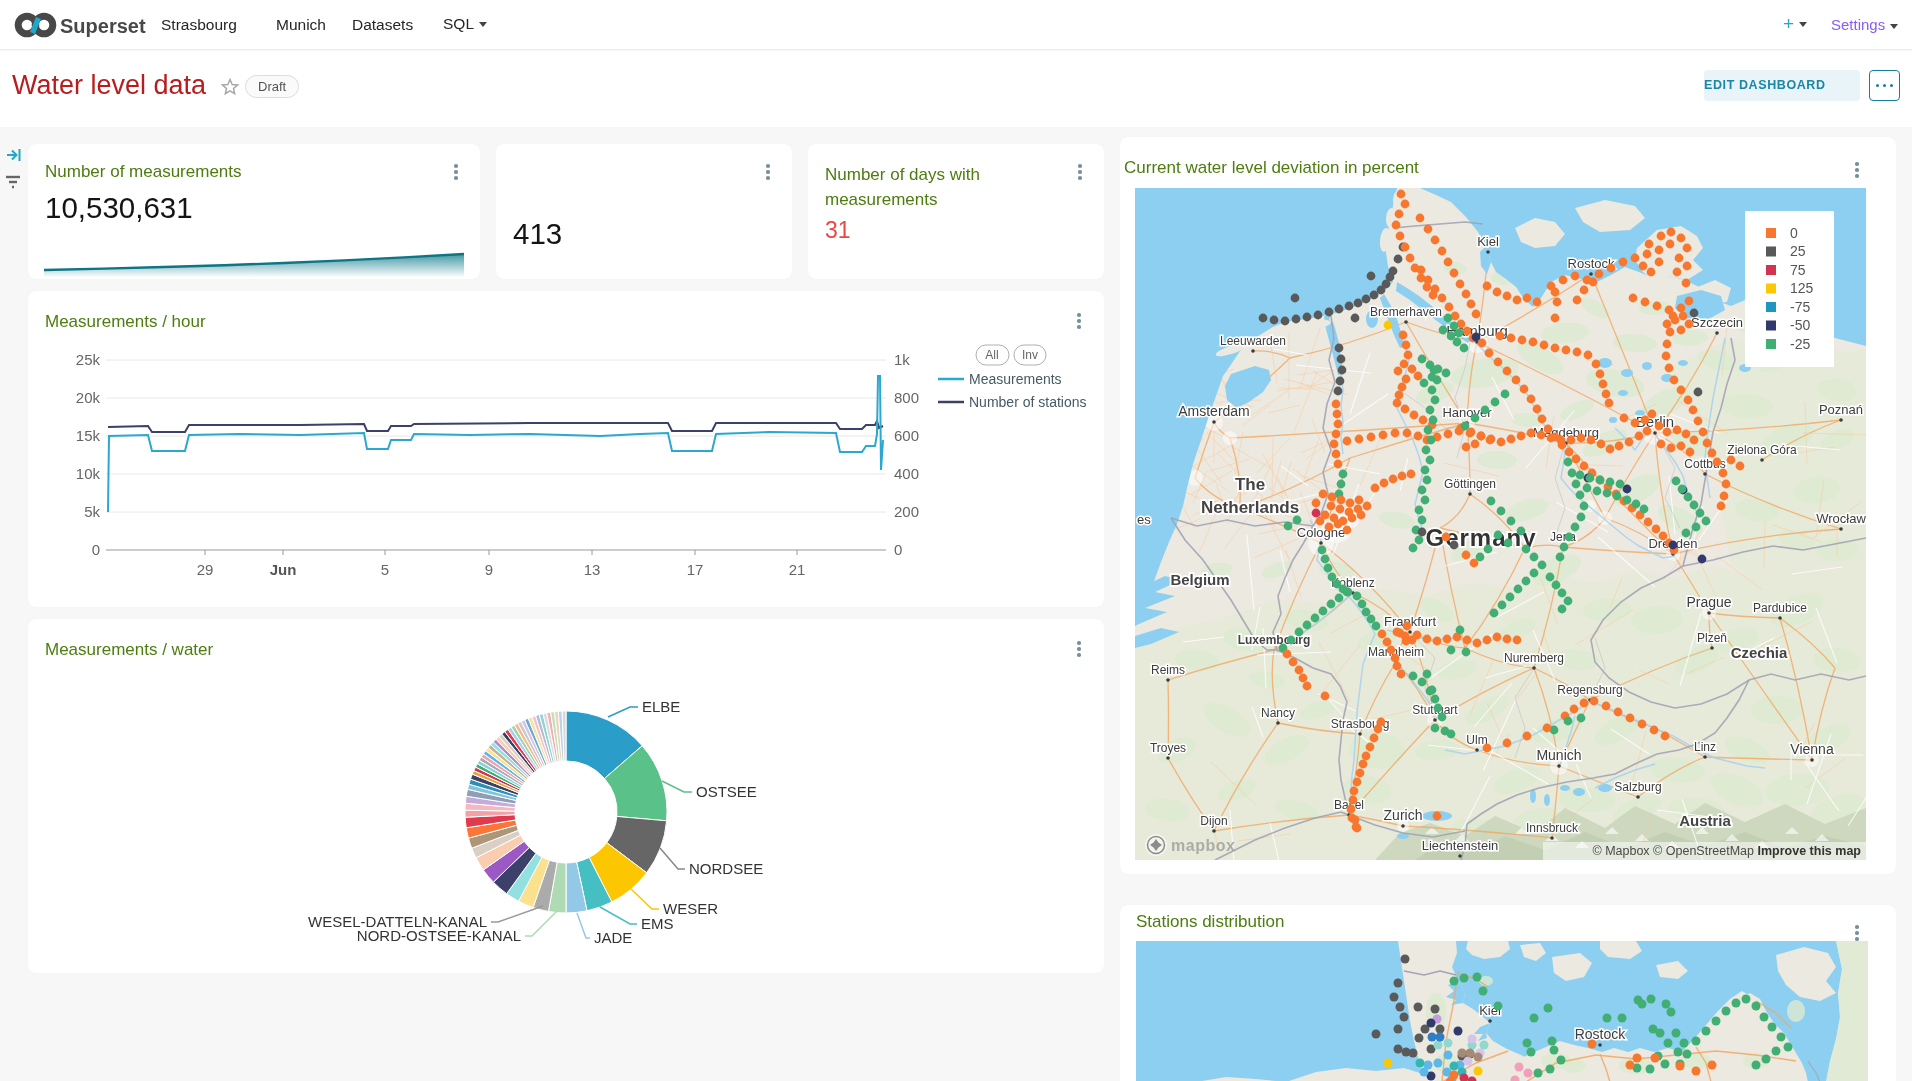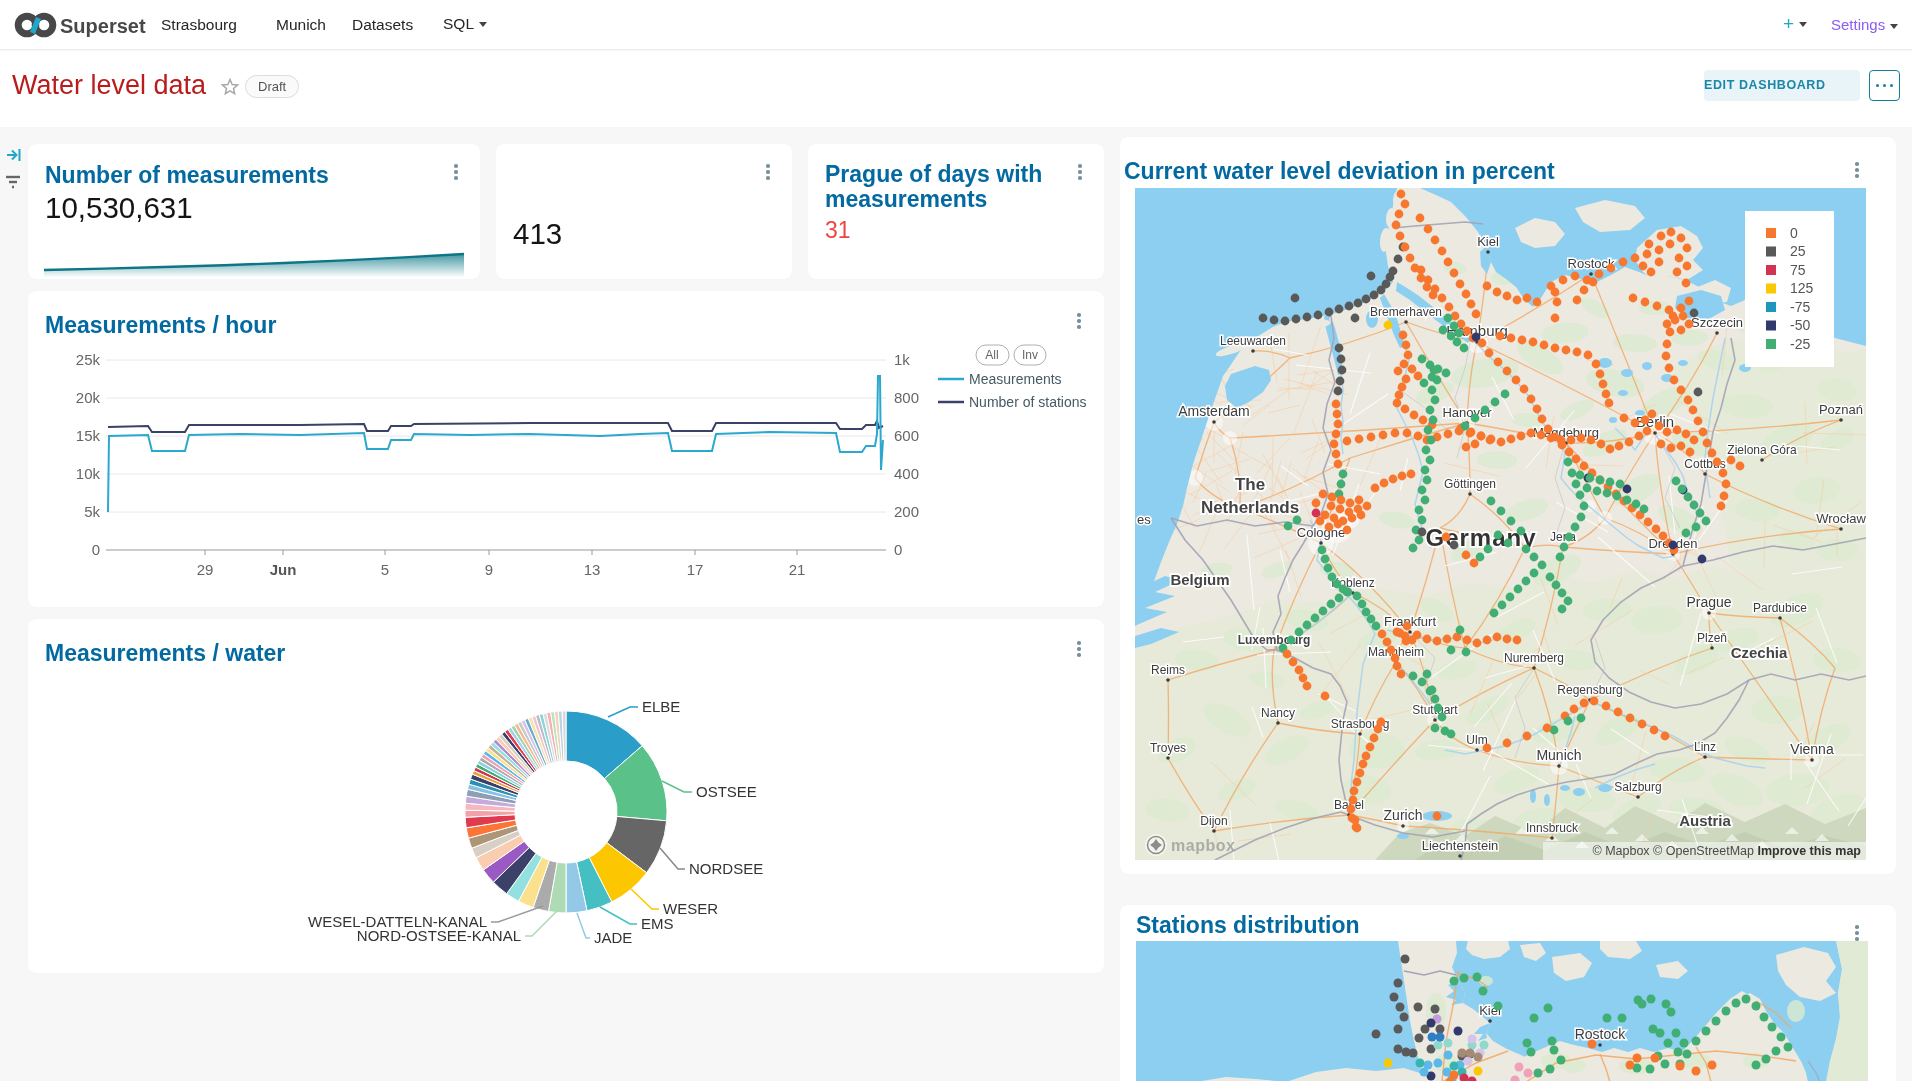--- a/index.html
+++ b/index.html
@@ -1,17 +1,17 @@
 <!DOCTYPE html>
 <html><head><meta charset="utf-8"><title>Water level data</title>
 <style>
 *{margin:0;padding:0;box-sizing:border-box}
 body{font-family:"Liberation Sans",sans-serif;background:#f7f7f7;width:1912px;height:1081px;overflow:hidden;position:relative}
 .navlink{color:#252525;font-size:15.5px;text-decoration:none}
-.cardtitle{font-size:23px;font-weight:bold;color:#0369a1;letter-spacing:0px}
+.cardtitle{font-size:17px;font-weight:normal;color:#4d7c0f;letter-spacing:0px}
 </style></head><body>
 <div style="position:absolute;left:0;top:0;width:1912px;height:50px;background:#fff;border-bottom:1px solid #ededed;z-index:5">
     <div style="position:absolute;left:14px;top:8px"><svg width="160" height="34" viewBox="0 0 160 34">
 <g fill="none" stroke="#484848" stroke-width="7">
 <circle cx="13" cy="17" r="8.8"></circle>
           <circle cx="30" cy="17" r="8.8"></circle>
 </g>
 <path d="M16,24 L22,9 L27,11 L21,26 Z" fill="#20a7c9"></path>
 <path d="M9,25 L15,11 L19,13 L13,27 Z" fill="#20a7c9" opacity="0"></path>
 <text x="46" y="25" font-family="Liberation Sans, sans-serif" font-size="20" font-weight="bold" fill="#484848">Superset</text>
@@ -67,21 +67,21 @@
   </div>
 <div style="position:absolute;left:496px;top:144px;width:296px;height:135px;background:#fff;border-radius:8px;box-shadow:0 0 1px rgba(0,0,0,0.05)">
     <div style="position:absolute;left:270px;top:20px;width:4px;height:18px">
       <div style="position:absolute;top:0px;width:3.6px;height:3.6px;border-radius:50%;background:#78909c"></div>
       <div style="position:absolute;top:6px;width:3.6px;height:3.6px;border-radius:50%;background:#78909c"></div>
       <div style="position:absolute;top:12px;width:3.6px;height:3.6px;border-radius:50%;background:#78909c"></div>
     </div>
     <div style="position:absolute;left:17px;top:73px;font-size:29.5px;color:#141414">413</div>
   </div>
 <div style="position:absolute;left:808px;top:144px;width:296px;height:135px;background:#fff;border-radius:8px;box-shadow:0 0 1px rgba(0,0,0,0.05)">
-    <div class="cardtitle" style="position:absolute;left:17px;top:18px;width:240px;line-height:25px">Prague of days with measurements</div>
+    <div class="cardtitle" style="position:absolute;left:17px;top:18px;width:240px;line-height:25px">Number of days with measurements</div>
     <div style="position:absolute;left:270px;top:20px;width:4px;height:18px">
       <div style="position:absolute;top:0px;width:3.6px;height:3.6px;border-radius:50%;background:#78909c"></div>
       <div style="position:absolute;top:6px;width:3.6px;height:3.6px;border-radius:50%;background:#78909c"></div>
       <div style="position:absolute;top:12px;width:3.6px;height:3.6px;border-radius:50%;background:#78909c"></div>
     </div>
     <div style="position:absolute;left:17px;top:73px;font-size:23px;color:#ef4444">31</div>
   </div>
 <div style="position:absolute;left:28px;top:291px;width:1076px;height:316px;background:#fff;border-radius:8px;box-shadow:0 0 1px rgba(0,0,0,0.05)">
     <div class="cardtitle" style="position:absolute;left:17px;top:21px">Measurements / hour</div>
     <div style="position:absolute;left:1049px;top:22px;width:4px;height:18px">

